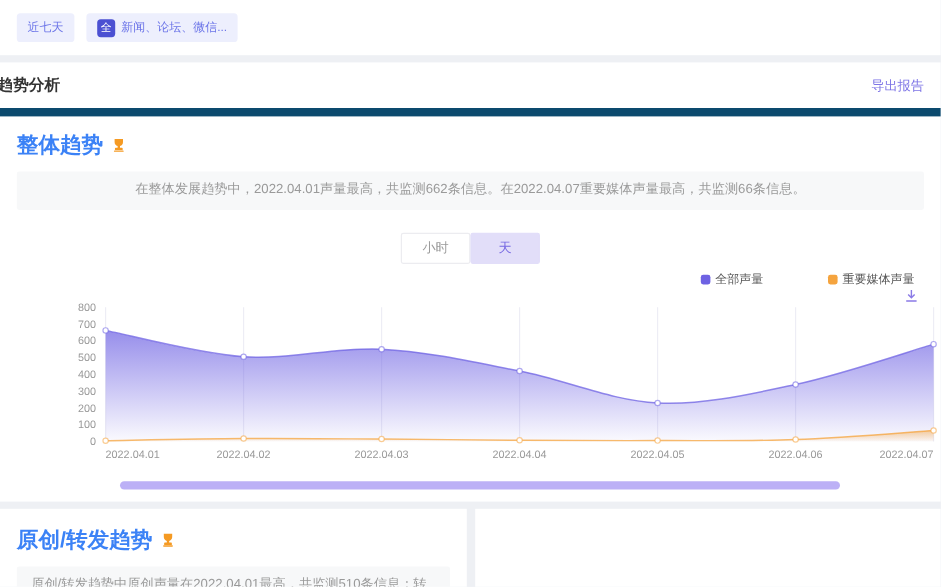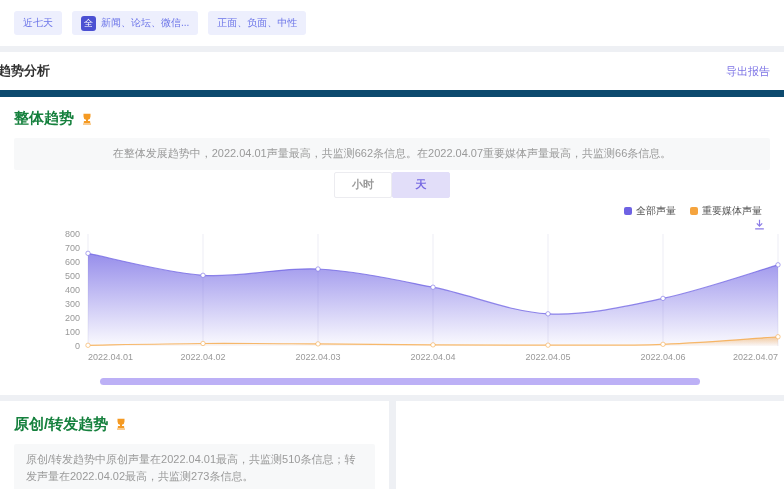--- a/index.html
+++ b/index.html
@@ -10,52 +10,51 @@
     font-size:10px; padding:0 9px; height:24px; border-radius:3px; cursor:pointer; white-space:nowrap; }
   .chip .badge { width:15px; height:15px; background:#4b50d2; color:#fff; border-radius:3px;
     font-size:9px; display:flex; align-items:center; justify-content:center; }
   .main-card { background:#fff; margin-top:6px; }
   .section-header { display:flex; justify-content:space-between; align-items:center;
     padding:10px 14px 10px 2px; border-bottom:7px solid #0c4a6e; }
   .section-title { font-size:13px; font-weight:bold; color:#333; margin-left:-4px; }
   .export-link { font-size:11px; color:#7d74e6; cursor:pointer; }
   .card-body { padding:12px 14px 10px 14px; }
   .block-title-row { display:flex; align-items:center; gap:6px; }
-  .block-title { font-size:15px; font-weight:bold; color:#15803d; }
+  .block-title { font-size:18px; font-weight:bold; color:#3b82f6; }
   .award { width:14px; height:14px; }
   .infobar { margin-top:10px; background:#f7f8f9; border-radius:2px; color:#9a9a9a;
     font-size:11px; line-height:1.6; padding:7px 12px; }
   .infobar.center { text-align:center; }
-  .toggle-row { display:flex; justify-content:center; margin-top:2px;font-weight:bold; }
+  .toggle-row { display:flex; justify-content:center; margin-top:19px; }
   .toggle-group { display:flex; }
   .toggle-btn { width:58px; height:26px; font-size:11px; display:flex; align-items:center;
     justify-content:center; cursor:pointer; border:1px solid #ececf0; color:#9a9a9a;
     background:#fff; border-radius:2px; }
   .toggle-btn.active { background:#e2def9; color:#7668e2; border:1px solid #e2def9; }
   .legend-row { display:flex; justify-content:flex-end; gap:14px; margin-top:6px; padding-right:8px; }
-  .legend-item { display:inline-flex; align-items:center; gap:4px; font-size:10px; color:#555; cursor:pointer; }
+  .legend-item { display:inline-flex; align-items:center; gap:4px; font-size:10px; color:#555; cursor:pointer;margin-left:40px; }
   .legend-item i { width:8px; height:8px; border-radius:2px; display:inline-block; }
   .chart-wrap { position:relative; margin-top:2px; }
   .dl-icon { position:absolute; top:-2px; right:4px; cursor:pointer; }
   .datazoom { margin:12px 0 0 86px; width:600px; height:7px; background:#bcb0f6;
     border-radius:4px; cursor:pointer; }
   .bottom-row { display:flex; gap:7px; margin-top:6px; height:200px; }
   .bottom-card { background:#fff; flex:1; padding:14px 14px; }
   svg text { font-family:"Liberation Sans", sans-serif; }
 </style>
 </head>
 <body>
 
 <div class="topbar">
   <span class="chip">近七天</span>
   <span class="chip">
     <span class="badge">全</span>
     <span>新闻、论坛、微信...</span>
   </span>
-  <span class="chip">正面、负面、中性</span>
 </div>
 
 <div class="main-card">
   <div class="section-header">
     <span class="section-title">趋势分析</span>
     <span class="export-link">导出报告</span>
   </div>
   <div class="card-body">
     <div class="block-title-row">
       <span class="block-title">整体趋势</span>

